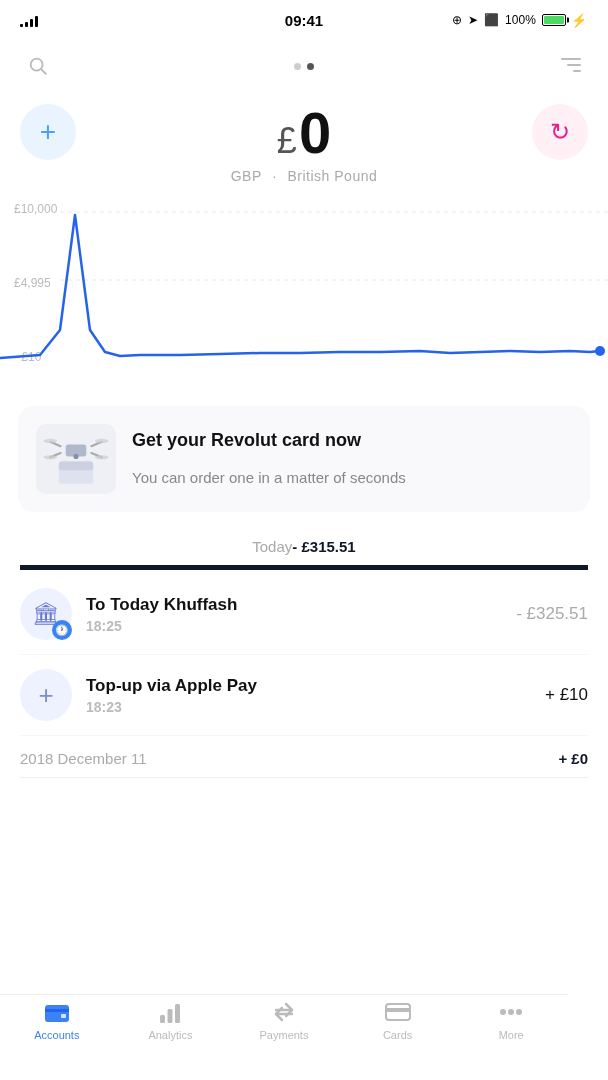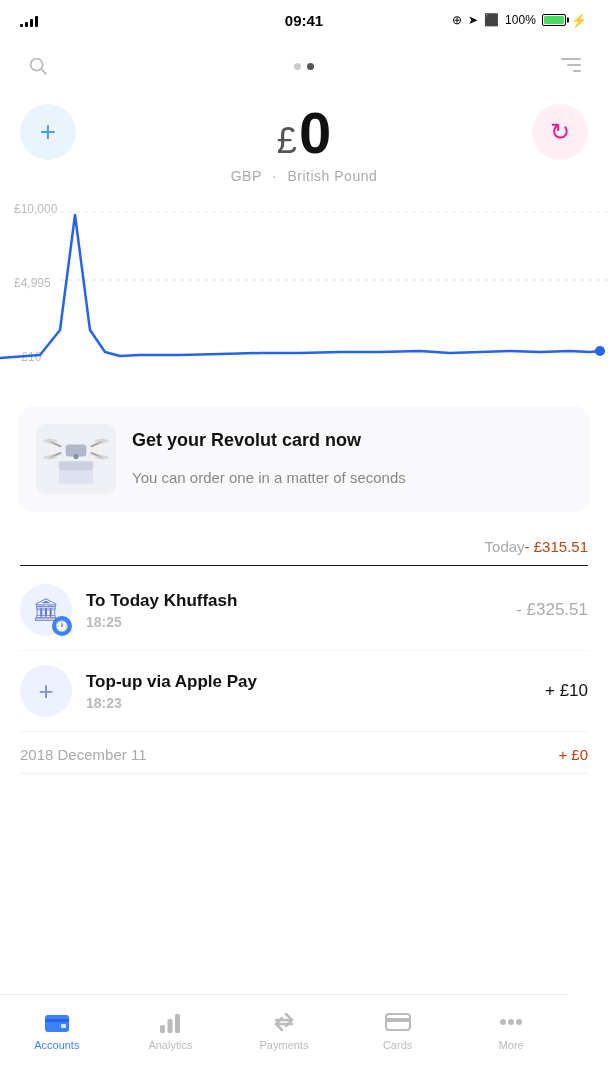--- a/index.html
+++ b/index.html
@@ -255,35 +255,35 @@
       color: #888;
       line-height: 1.4;
     }
 
     
     .transactions-section {
       padding: 0 20px;
     }
     .section-header {
       display: flex;
-      justify-content: flex-end;
+      justify-content: center;
       align-items: center;
       padding: 10px 0 10px;
-      border-bottom: 1px solid #0f172a;
+      border-bottom: 5px solid #0f172a;
       margin-bottom: 4px;
     }
     .section-date {
       font-size: 15px;
       color: #aaa;
       font-weight: 500;
     }
     .section-total {
       font-size: 15px;
-      color: #c2410c;
-      font-weight: 400;
+      color: #0f172a;
+      font-weight: 700;
     }
 
     .transaction-item {
       display: flex;
       align-items: center;
       padding: 14px 0;
       border-bottom: 1px solid #f5f5f5;
       gap: 14px;
     }
     .transaction-icon {
@@ -367,21 +367,21 @@
     .bottom-nav {
       position: fixed;
       bottom: 0;
       left: 0;
       width: 568px;
       height: 86px;
       background: #fff;
       border-top: 1px solid #eee;
       display: flex;
       align-items: flex-start;
-      padding-top: 10px;
+      padding-top: 0;
     }
     .nav-item {
       flex: 1;
       display: flex;
       flex-direction: column;
       align-items: center;
       gap: 4px;
       cursor: pointer;
       padding-top: 4px;
     }

